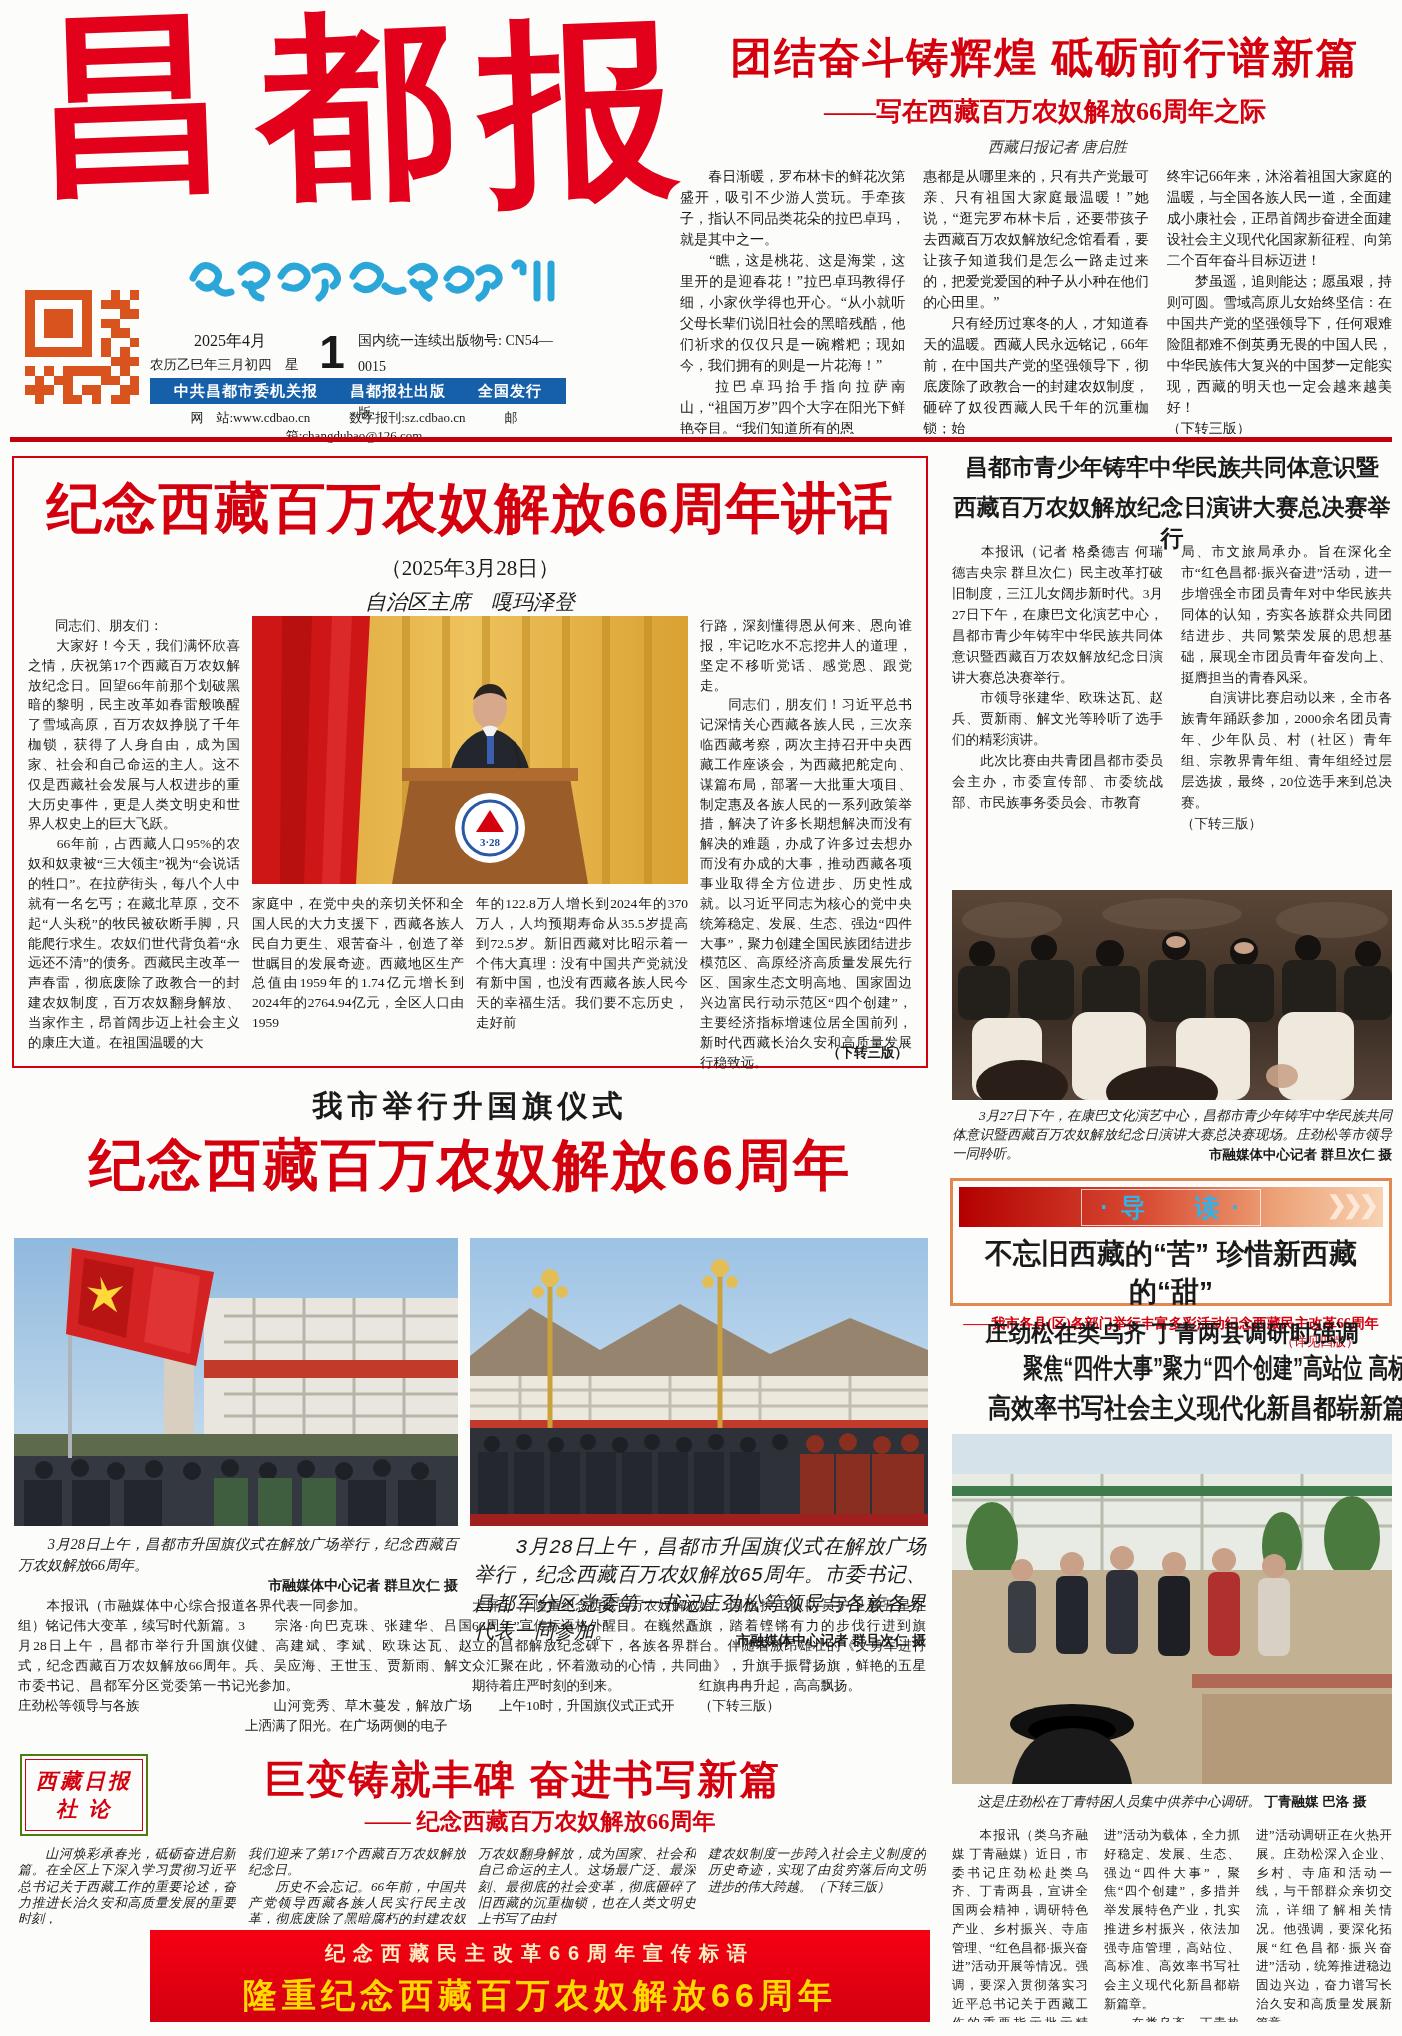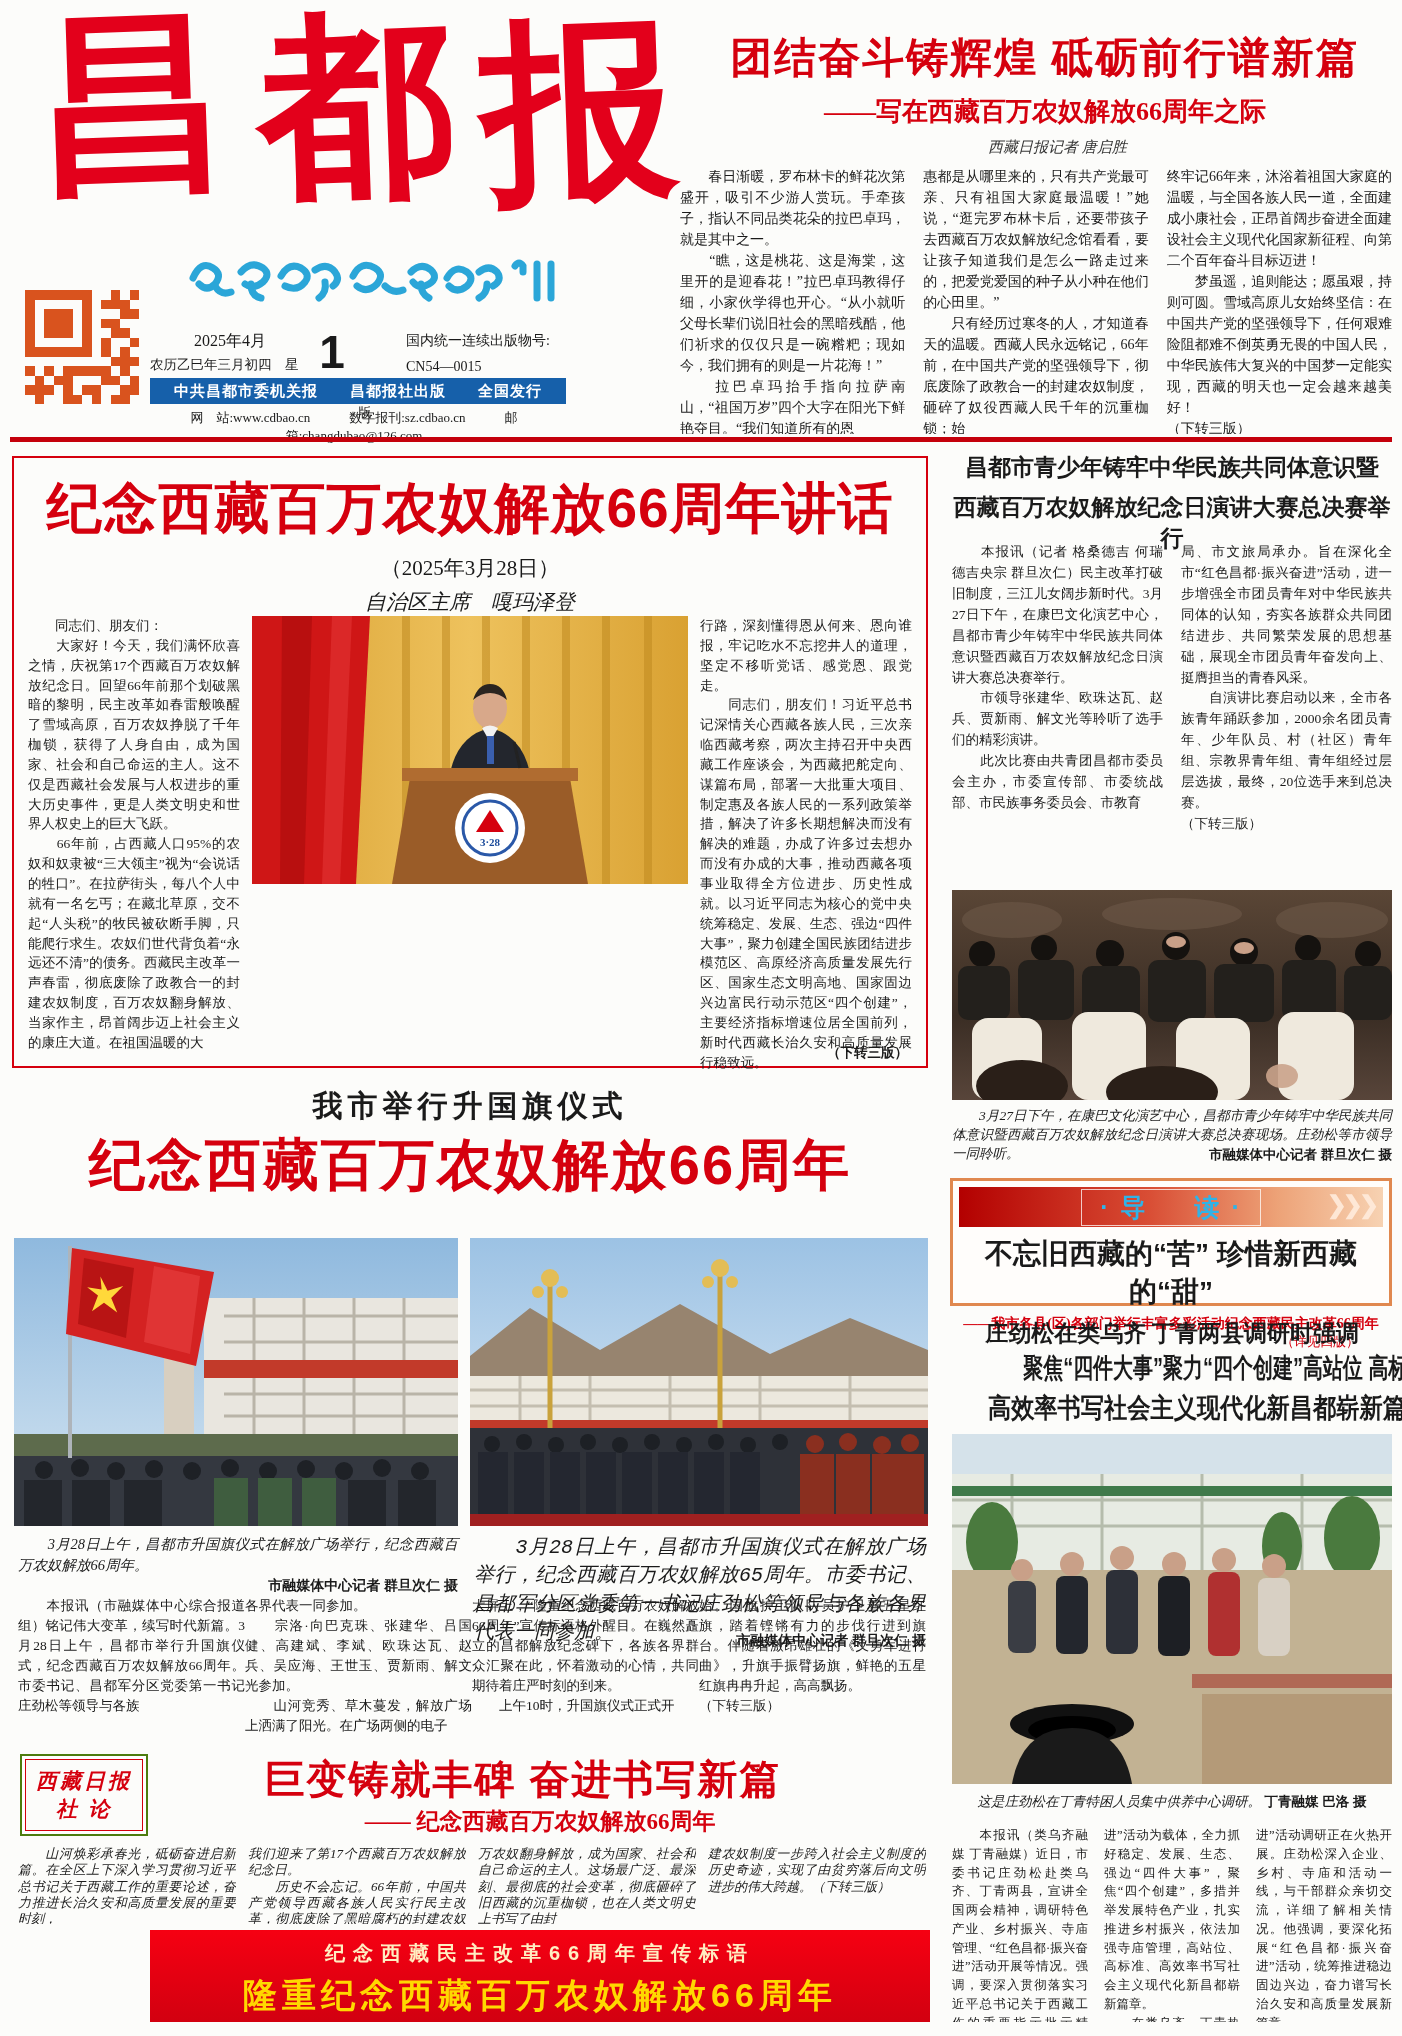--- a/index.html
+++ b/index.html
@@ -212,21 +212,21 @@
       <i></i>
     </div>
 
   <div class="ab" style="left:150px;top:328px;width:416px;display:flex;align-items:flex-start;">
     <div style="width:160px;">
       <div class="ctr" style="font-size:16px;line-height:26px;">2025年4月</div>
       <div style="font-size:13.5px;line-height:22px;">农历乙巳年三月初四　星期二</div>
     </div>
     <div class="sans b" style="width:44px;font-size:46px;line-height:48px;text-align:center;">1</div>
     <div style="flex:1;padding-left:4px;">
-      <div style="font-size:14px;line-height:26px;margin-left:48px;">国内统一连续出版物号: CN54—0015</div>
+      <div style="font-size:14px;line-height:26px;">国内统一连续出版物号: CN54—0015</div>
       <div style="font-size:13.5px;line-height:22px;">总第2216期 邮发代号:67-17 本期四版</div>
     </div>
   </div>
 
   <div class="ab bluebar sans b" style="left:150px;top:378px;width:416px;height:26px;font-size:15px;letter-spacing:1px;">中共昌都市委机关报　　昌都报社出版　　全国发行</div>
 
   <div class="ab ctr" style="left:138px;top:409px;width:432px;font-size:13px;">网　站:www.cdbao.cn　　　数字报刊:sz.cdbao.cn　　　邮　箱:changdubao@126.com</div>
 
   <div class="ab rule" style="left:10px;top:437px;width:1382px;height:5px;"></div>
 
@@ -287,20 +287,24 @@
 
             <polygon points="158,162 318,162 336,268 140,268" fill="#9a5c28"></polygon>
             <rect x="150" y="152" width="176" height="13" fill="#b06c30"></rect>
             <circle cx="238" cy="212" r="35" fill="#fff"></circle>
             <circle cx="238" cy="212" r="27" fill="none" stroke="#2a58a8" stroke-width="3"></circle>
             <polygon points="238,194 252,216 224,216 " fill="#d5000e"></polygon>
             <text x="238" y="230" text-anchor="middle" font-size="11" fill="#1a4a9a" font-weight="bold">3·28</text>
             <line x1="262" y1="126" x2="268" y2="152" stroke="#222" stroke-width="3"></line>
           </svg>
         </div>
+        <div class="cols" style="margin-top:10px;gap:12px;height:152px;overflow:hidden;">
+          <div class="col pre jst" style="font-size:13.5px;line-height:1.47;">家庭中，在党中央的亲切关怀和全国人民的大力支援下，西藏各族人民自力更生、艰苦奋斗，创造了举世瞩目的发展奇迹。西藏地区生产总值由1959年的1.74亿元增长到2024年的2764.94亿元，全区人口由1959</div>
+          <div class="col pre jst" style="font-size:13.5px;line-height:1.47;">年的122.8万人增长到2024年的370万人，人均预期寿命从35.5岁提高到72.5岁。新旧西藏对比昭示着一个伟大真理：没有中国共产党就没有新中国，也没有西藏各族人民今天的幸福生活。我们要不忘历史，走好前</div>
+        </div>
       </div>
       <div class="pre jst" style="width:212px;font-size:13.5px;line-height:1.47;">行路，深刻懂得恩从何来、恩向谁报，牢记吃水不忘挖井人的道理，坚定不移听党话、感党恩、跟党走。
 　　同志们，朋友们！习近平总书记深情关心西藏各族人民，三次亲临西藏考察，两次主持召开中央西藏工作座谈会，为西藏把舵定向、谋篇布局，部署一大批重大项目、制定惠及各族人民的一系列政策举措，解决了许多长期想解决而没有解决的难题，办成了许多过去想办而没有办成的大事，推动西藏各项事业取得全方位进步、历史性成就。以习近平同志为核心的党中央统筹稳定、发展、生态、强边“四件大事”，聚力创建全国民族团结进步模范区、高原经济高质量发展先行区、国家生态文明高地、国家固边兴边富民行动示范区“四个创建”，主要经济指标增速位居全国前列，新时代西藏长治久安和高质量发展行稳致远。</div>
     </div>
     <div class="ab b" style="right:18px;bottom:4px;font-size:13.5px;">（下转三版）</div>
   </div>
 
   <div class="ab ctr b sans" style="left:12px;top:1086px;width:916px;font-size:30px;letter-spacing:5px;">我市举行升国旗仪式</div>
   <div class="ab ctr b red sans" style="left:12px;top:1128px;width:916px;font-size:56px;letter-spacing:2px;">纪念西藏百万农奴解放66周年</div>
 

